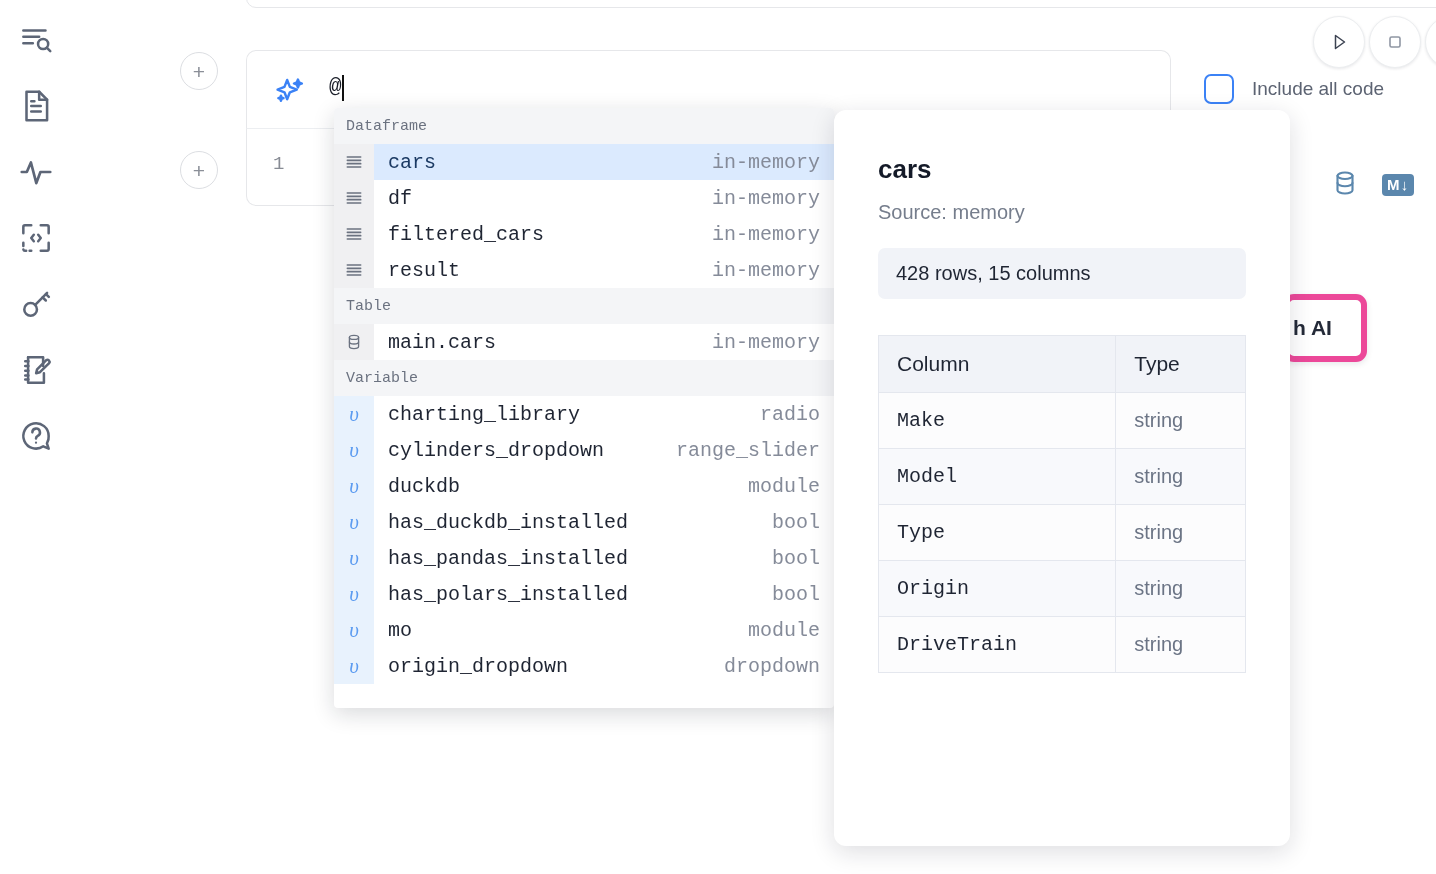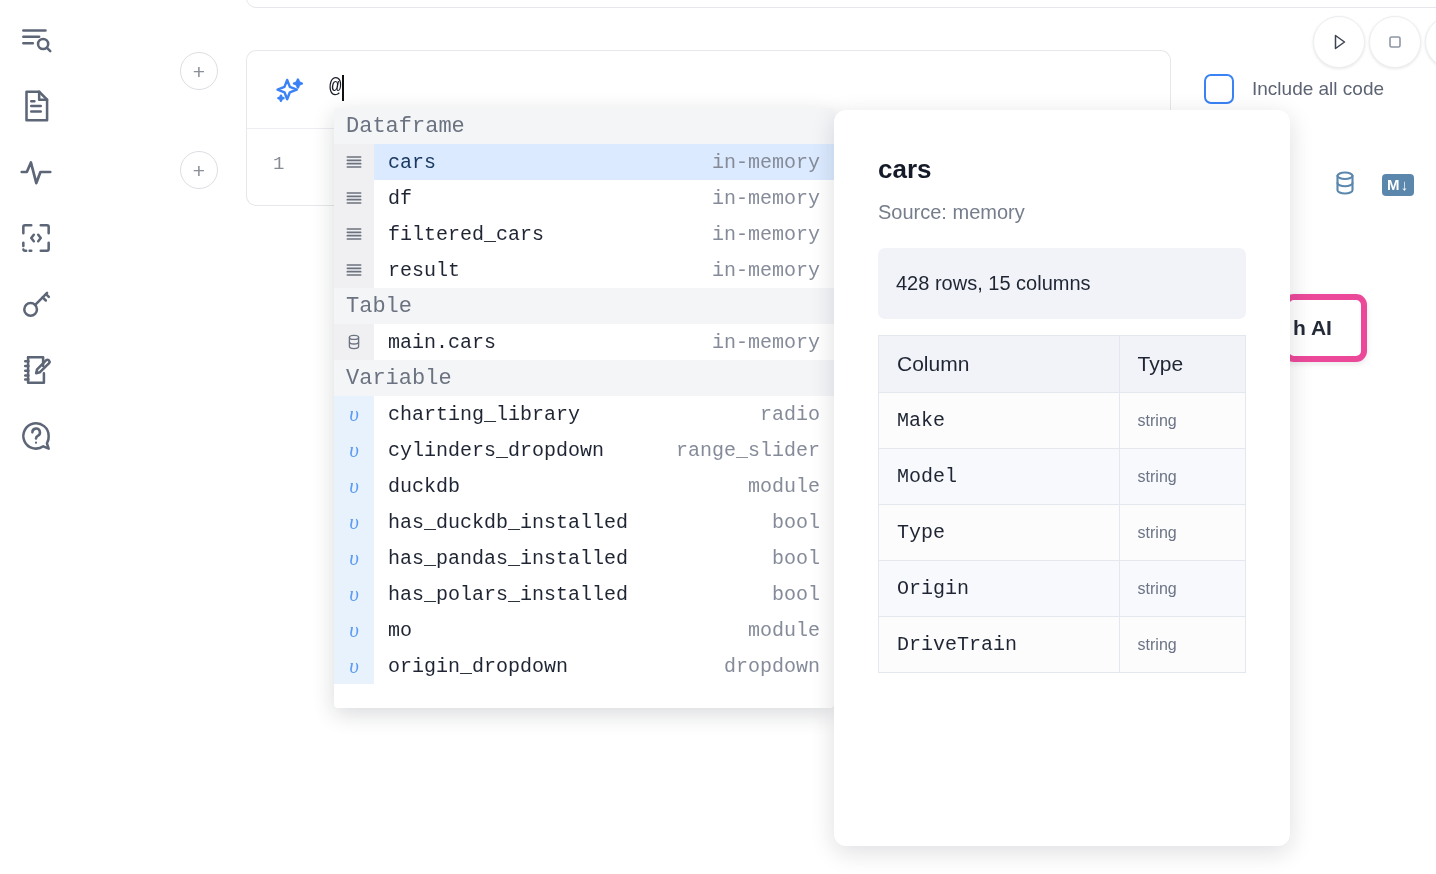--- a/index.html
+++ b/index.html
@@ -118,21 +118,21 @@
   
   .ac {
     position: absolute; left: 334px; top: 108px; width: 500px; height: 600px;
     background: #ffffff;
     box-shadow: 0 6px 22px rgba(20,24,40,.16);
     border-radius: 4px; overflow: hidden;
     font-family: "Liberation Mono", monospace;
   }
   .ac-group {
     height: 36px; background: #f4f5f7; color: #6b7280;
-    font-size: 22px; display: flex; align-items: center; padding-left: 12px;
+    font-size: 15px; display: flex; align-items: center; padding-left: 12px;
   }
   .ac-row {
     height: 36px; display: flex; align-items: center;
     font-size: 20px; cursor: pointer; position: relative;
   }
   .ac-icon {
     width: 40px; height: 36px; flex: 0 0 40px;
     display: flex; align-items: center; justify-content: center;
   }
   .ac-icon.df  { background: #f0f0f2; }
@@ -154,36 +154,36 @@
     position: absolute; left: 834px; top: 110px; width: 456px; height: 736px;
     background: #ffffff; border-radius: 12px;
     box-shadow: 0 6px 24px rgba(20,24,40,.14);
     padding: 44px 44px 0 44px; overflow: hidden;
   }
   .detail-title {
     font-size: 26px; font-weight: bold; color: #141a28; margin-bottom: 16px;
   }
   .detail-source { font-size: 20px; color: #757d8c; margin-bottom: 24px; }
   .detail-pill {
-    background: #f1f3f8; border-radius: 7px; padding: 24px 18px;
-    font-size: 20px; color: #1f2533; margin-bottom: 16px;
+    background: #f1f3f8; border-radius: 7px; padding: 14px 18px;
+    font-size: 20px; color: #1f2533; margin-bottom: 36px;
   }
   table.schema { width: 368px; border-collapse: collapse; }
   table.schema th, table.schema td {
     border: 1px solid #e4e7ee; padding: 16px 18px; text-align: left;
   }
   table.schema th {
     background: #f1f3f8; font-weight: normal; font-size: 21px; color: #1f2533;
   }
   table.schema td.col {
     font-family: Liberation Mono, monospace; font-size: 20px; color: #1f2533;
     background: #fcfcfd;
   }
   table.schema td.typ {
-    font-size: 16px; color: #6b7485; background: #fcfcfd;
+    font-size: 20px; color: #6b7485; background: #fcfcfd;
   }
   table.schema tr:nth-child(even) td { background: #f8f9fc; }
 </style>
 </head>
 <body>
 
 <div id="root">
 
   <div class="rail">
 

